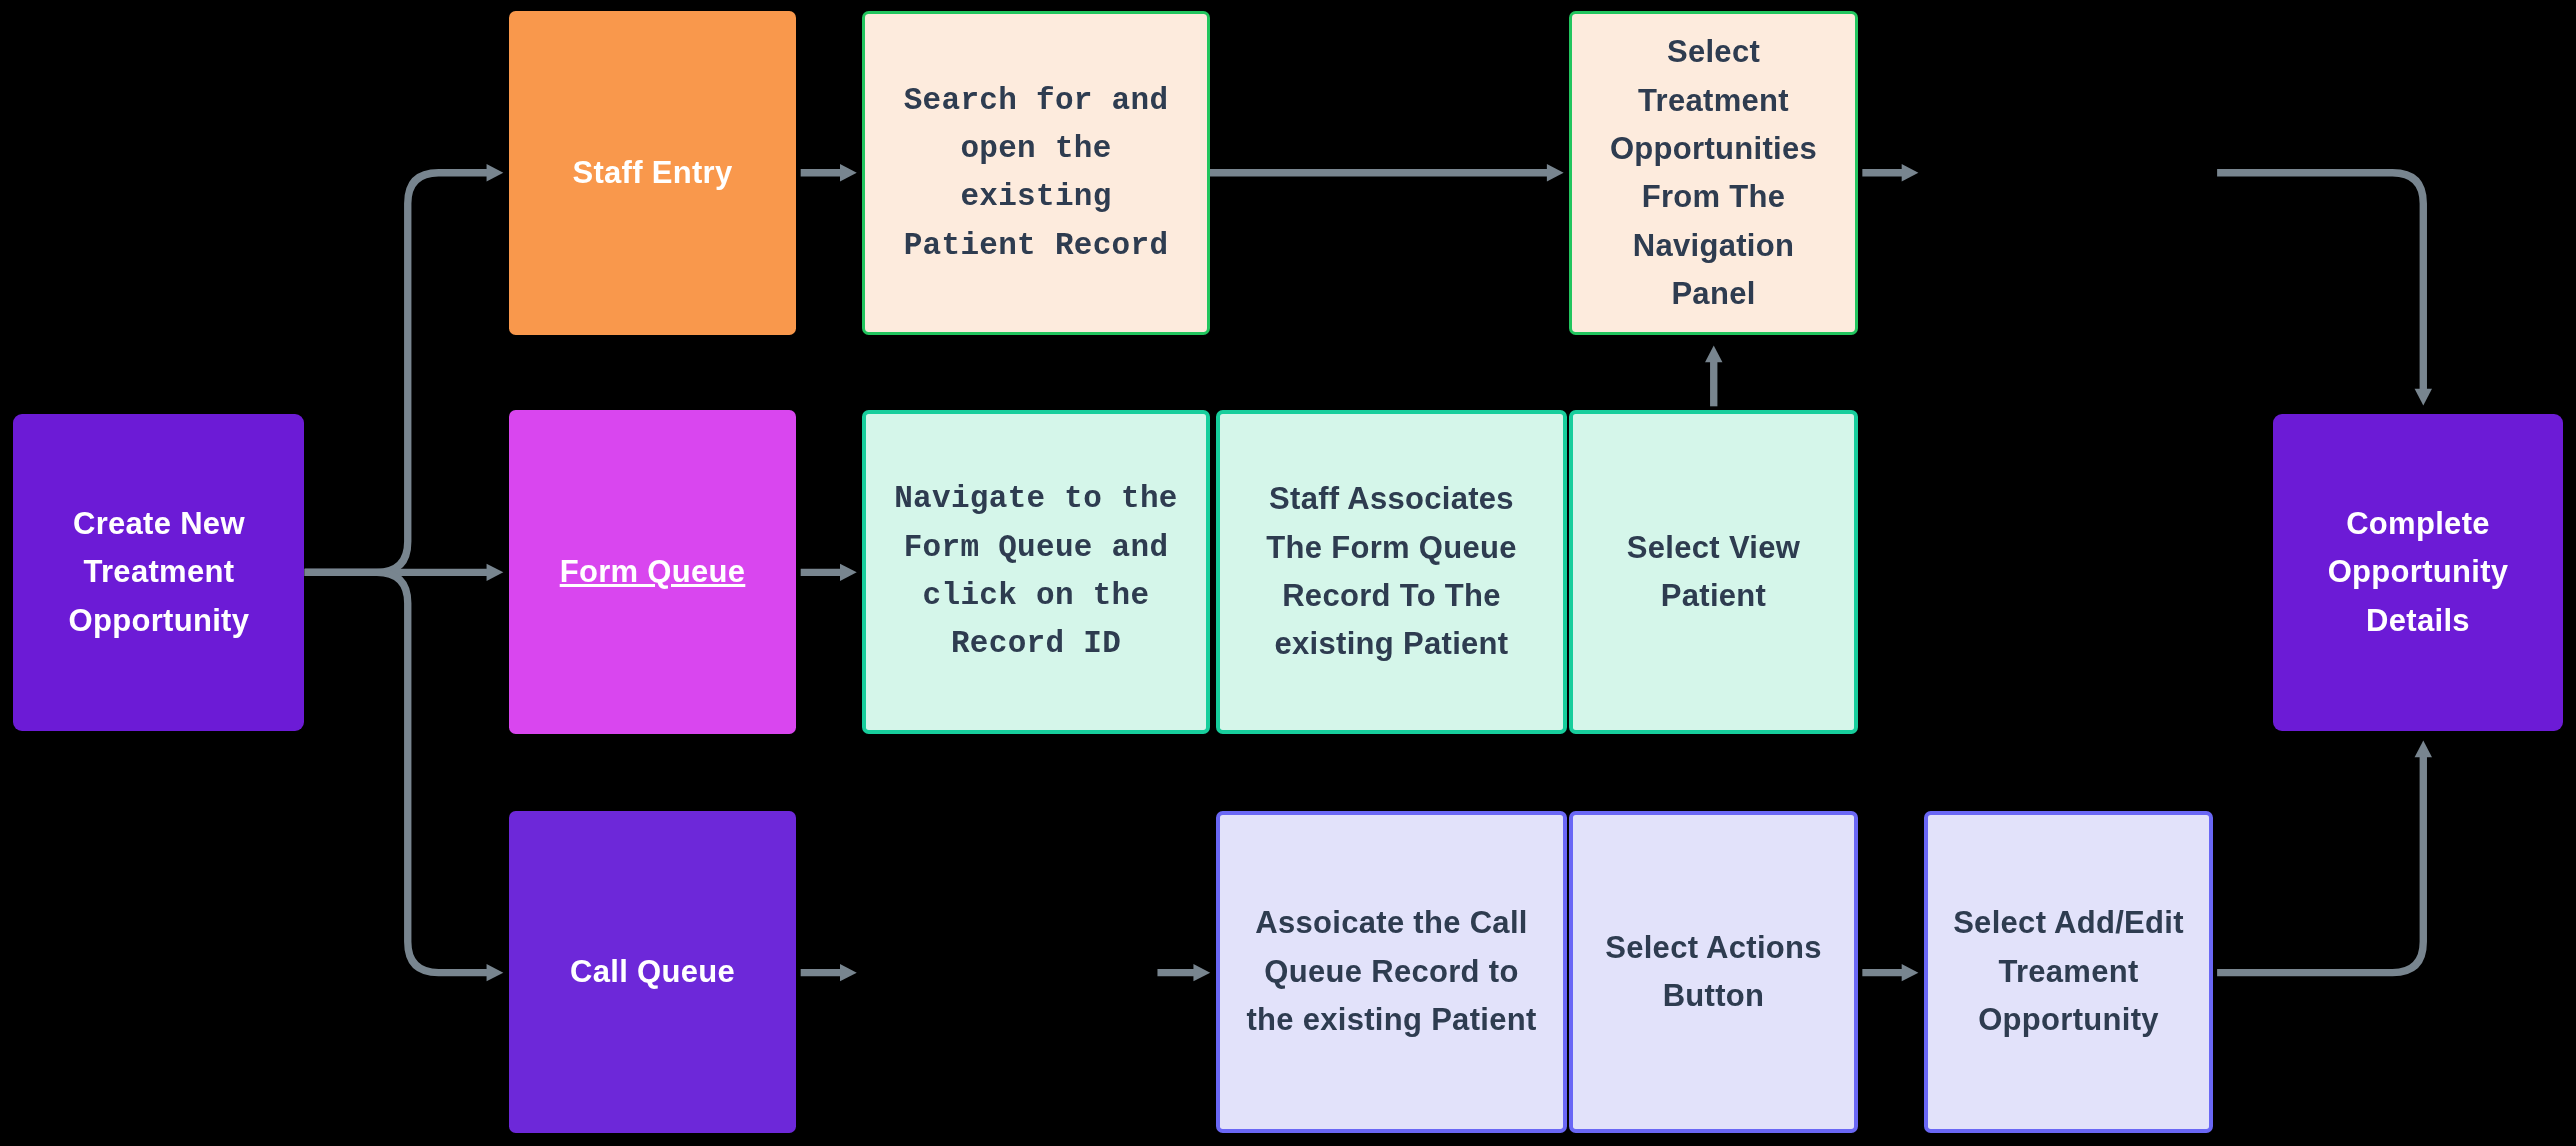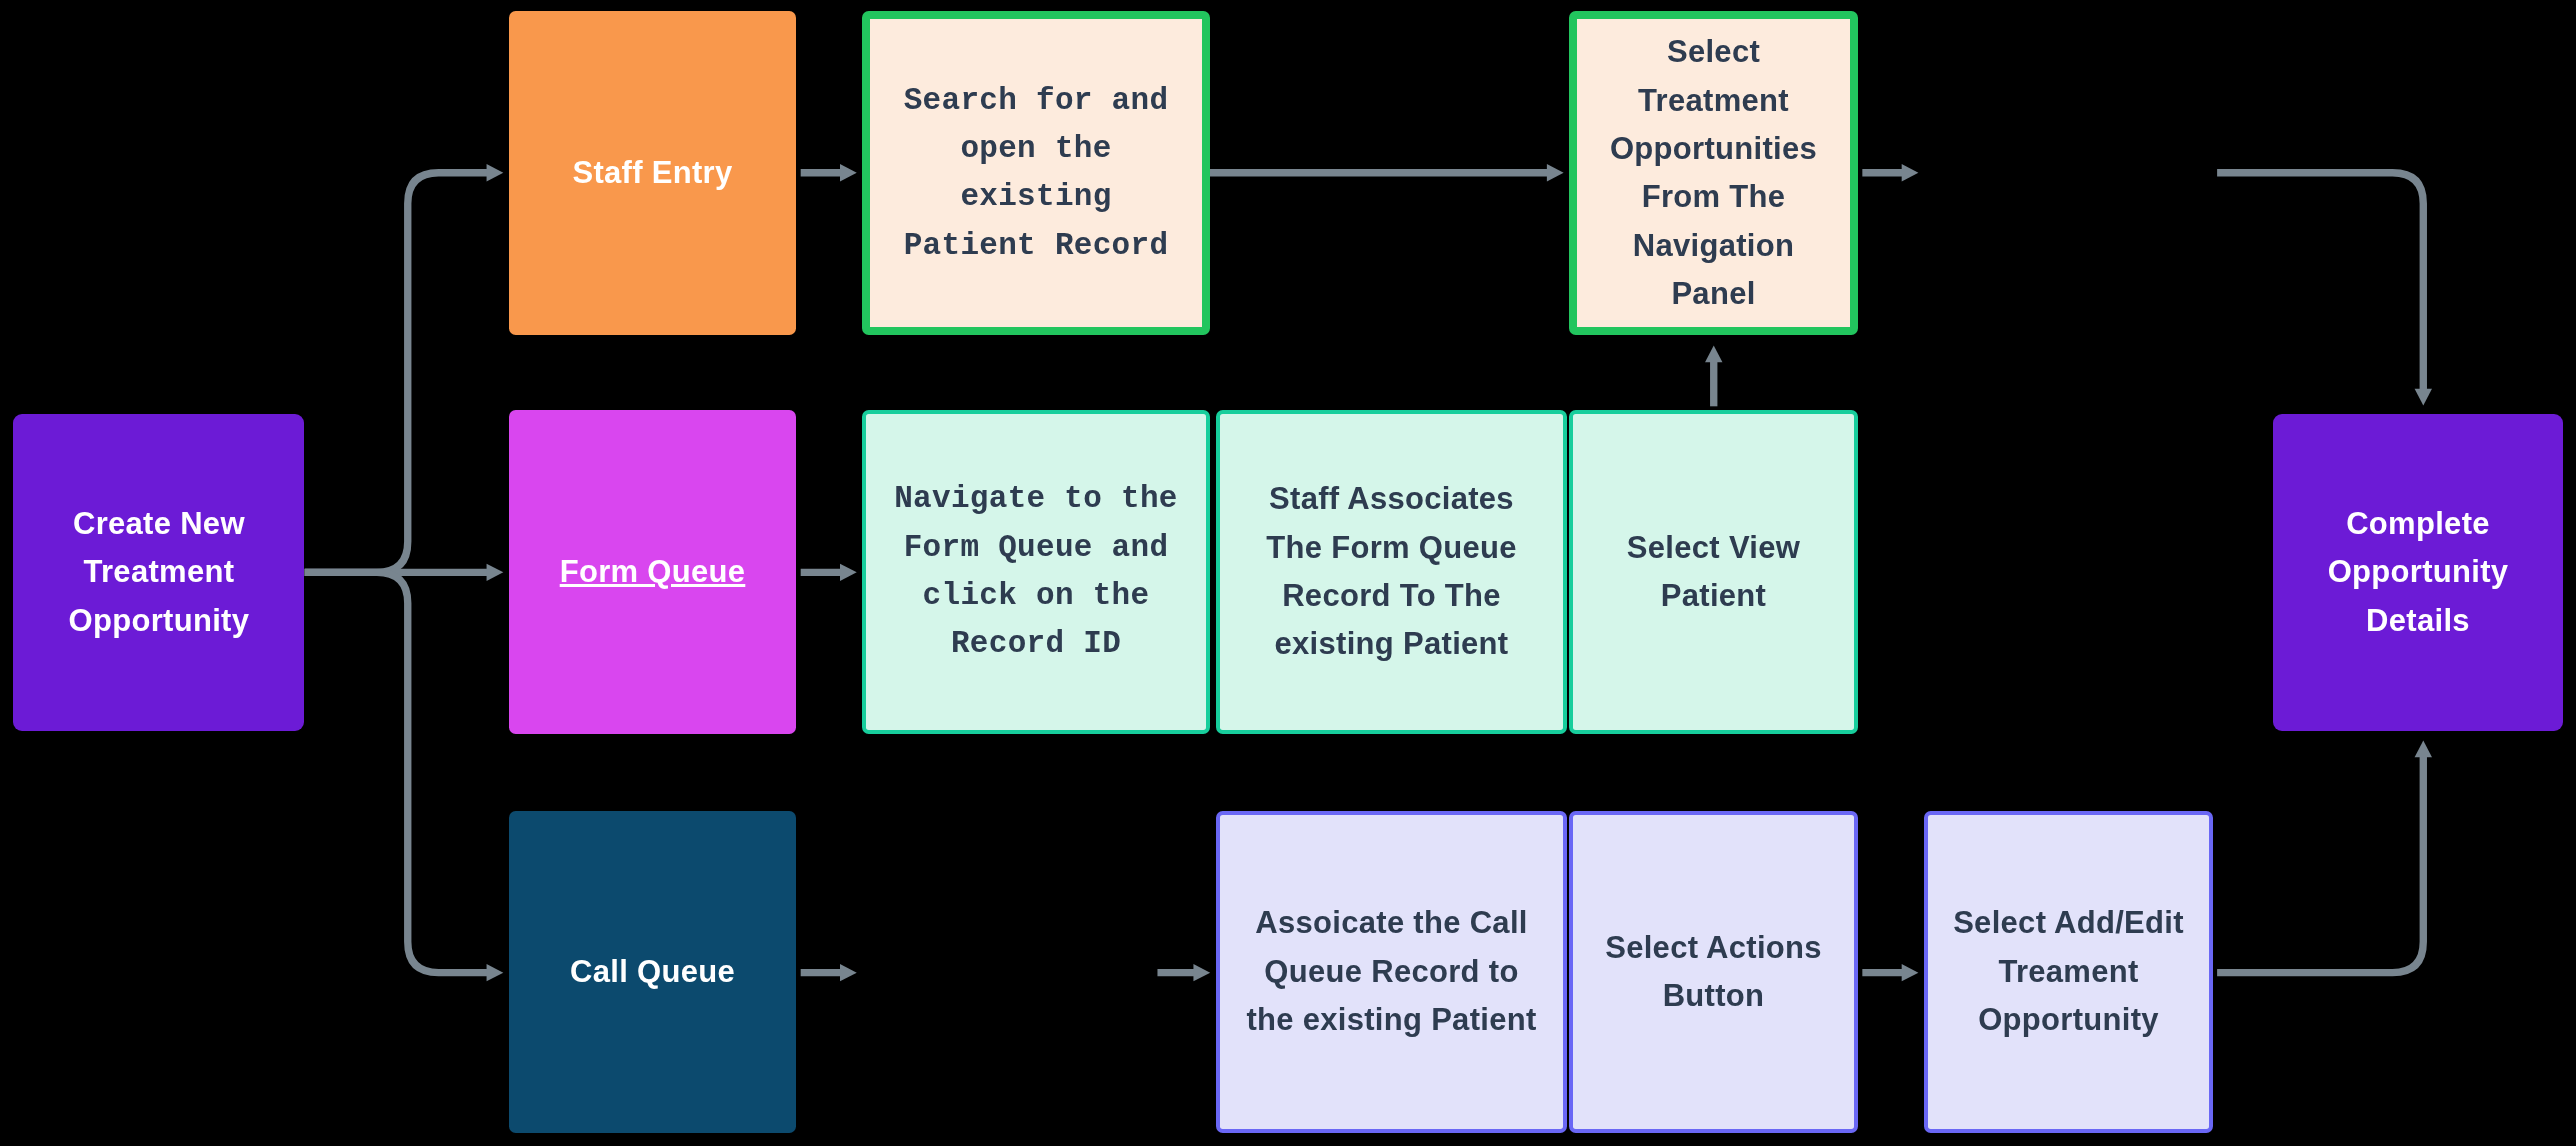--- a/index.html
+++ b/index.html
@@ -37,23 +37,23 @@
     font-weight: bold;
     font-size: 31px;
     line-height: 1.56;
     padding: 13.4px 23px;
     letter-spacing: 0.3px;
   }
   
   .solid-purple { background: #6C1BD6; color: #FFFFFF; border-radius: 9px; }
   .solid-orange { background: #F9984C; color: #FFFFFF; }
   .solid-green  { background: #d946ef; color: #FFFFFF; text-decoration: underline; }
-  .solid-violet { background: #0c4a6e; color: #FFFFFF; }
+  .solid-violet { background: #6d28d9; color: #FFFFFF; }
   
-  .light-orange { background: #FDEBDD; border: 8px solid #22c55e; color: #2E3C50; }
+  .light-orange { background: #FDEBDD; border: 3px solid #22c55e; color: #2E3C50; }
   .light-green  { background: #D5F6EA; border: 4px solid #17CE9C; color: #2E3C50; }
   .light-violet { background: #E2E2FA; border: 4px solid #6A67F5; color: #2E3C50; }
 
   
   .c1 { left: 13.4px;   width: 291px; }
   .c2 { left: 509px;  width: 287px; }
   .c3 { left: 862px; width: 348px; font-family: Liberation Mono, monospace; }
   .c4 { left: 1216px; width: 351px; }
   .c5 { left: 1569px; width: 289px; }
   .c6 { left: 1924px; width: 289px; }

